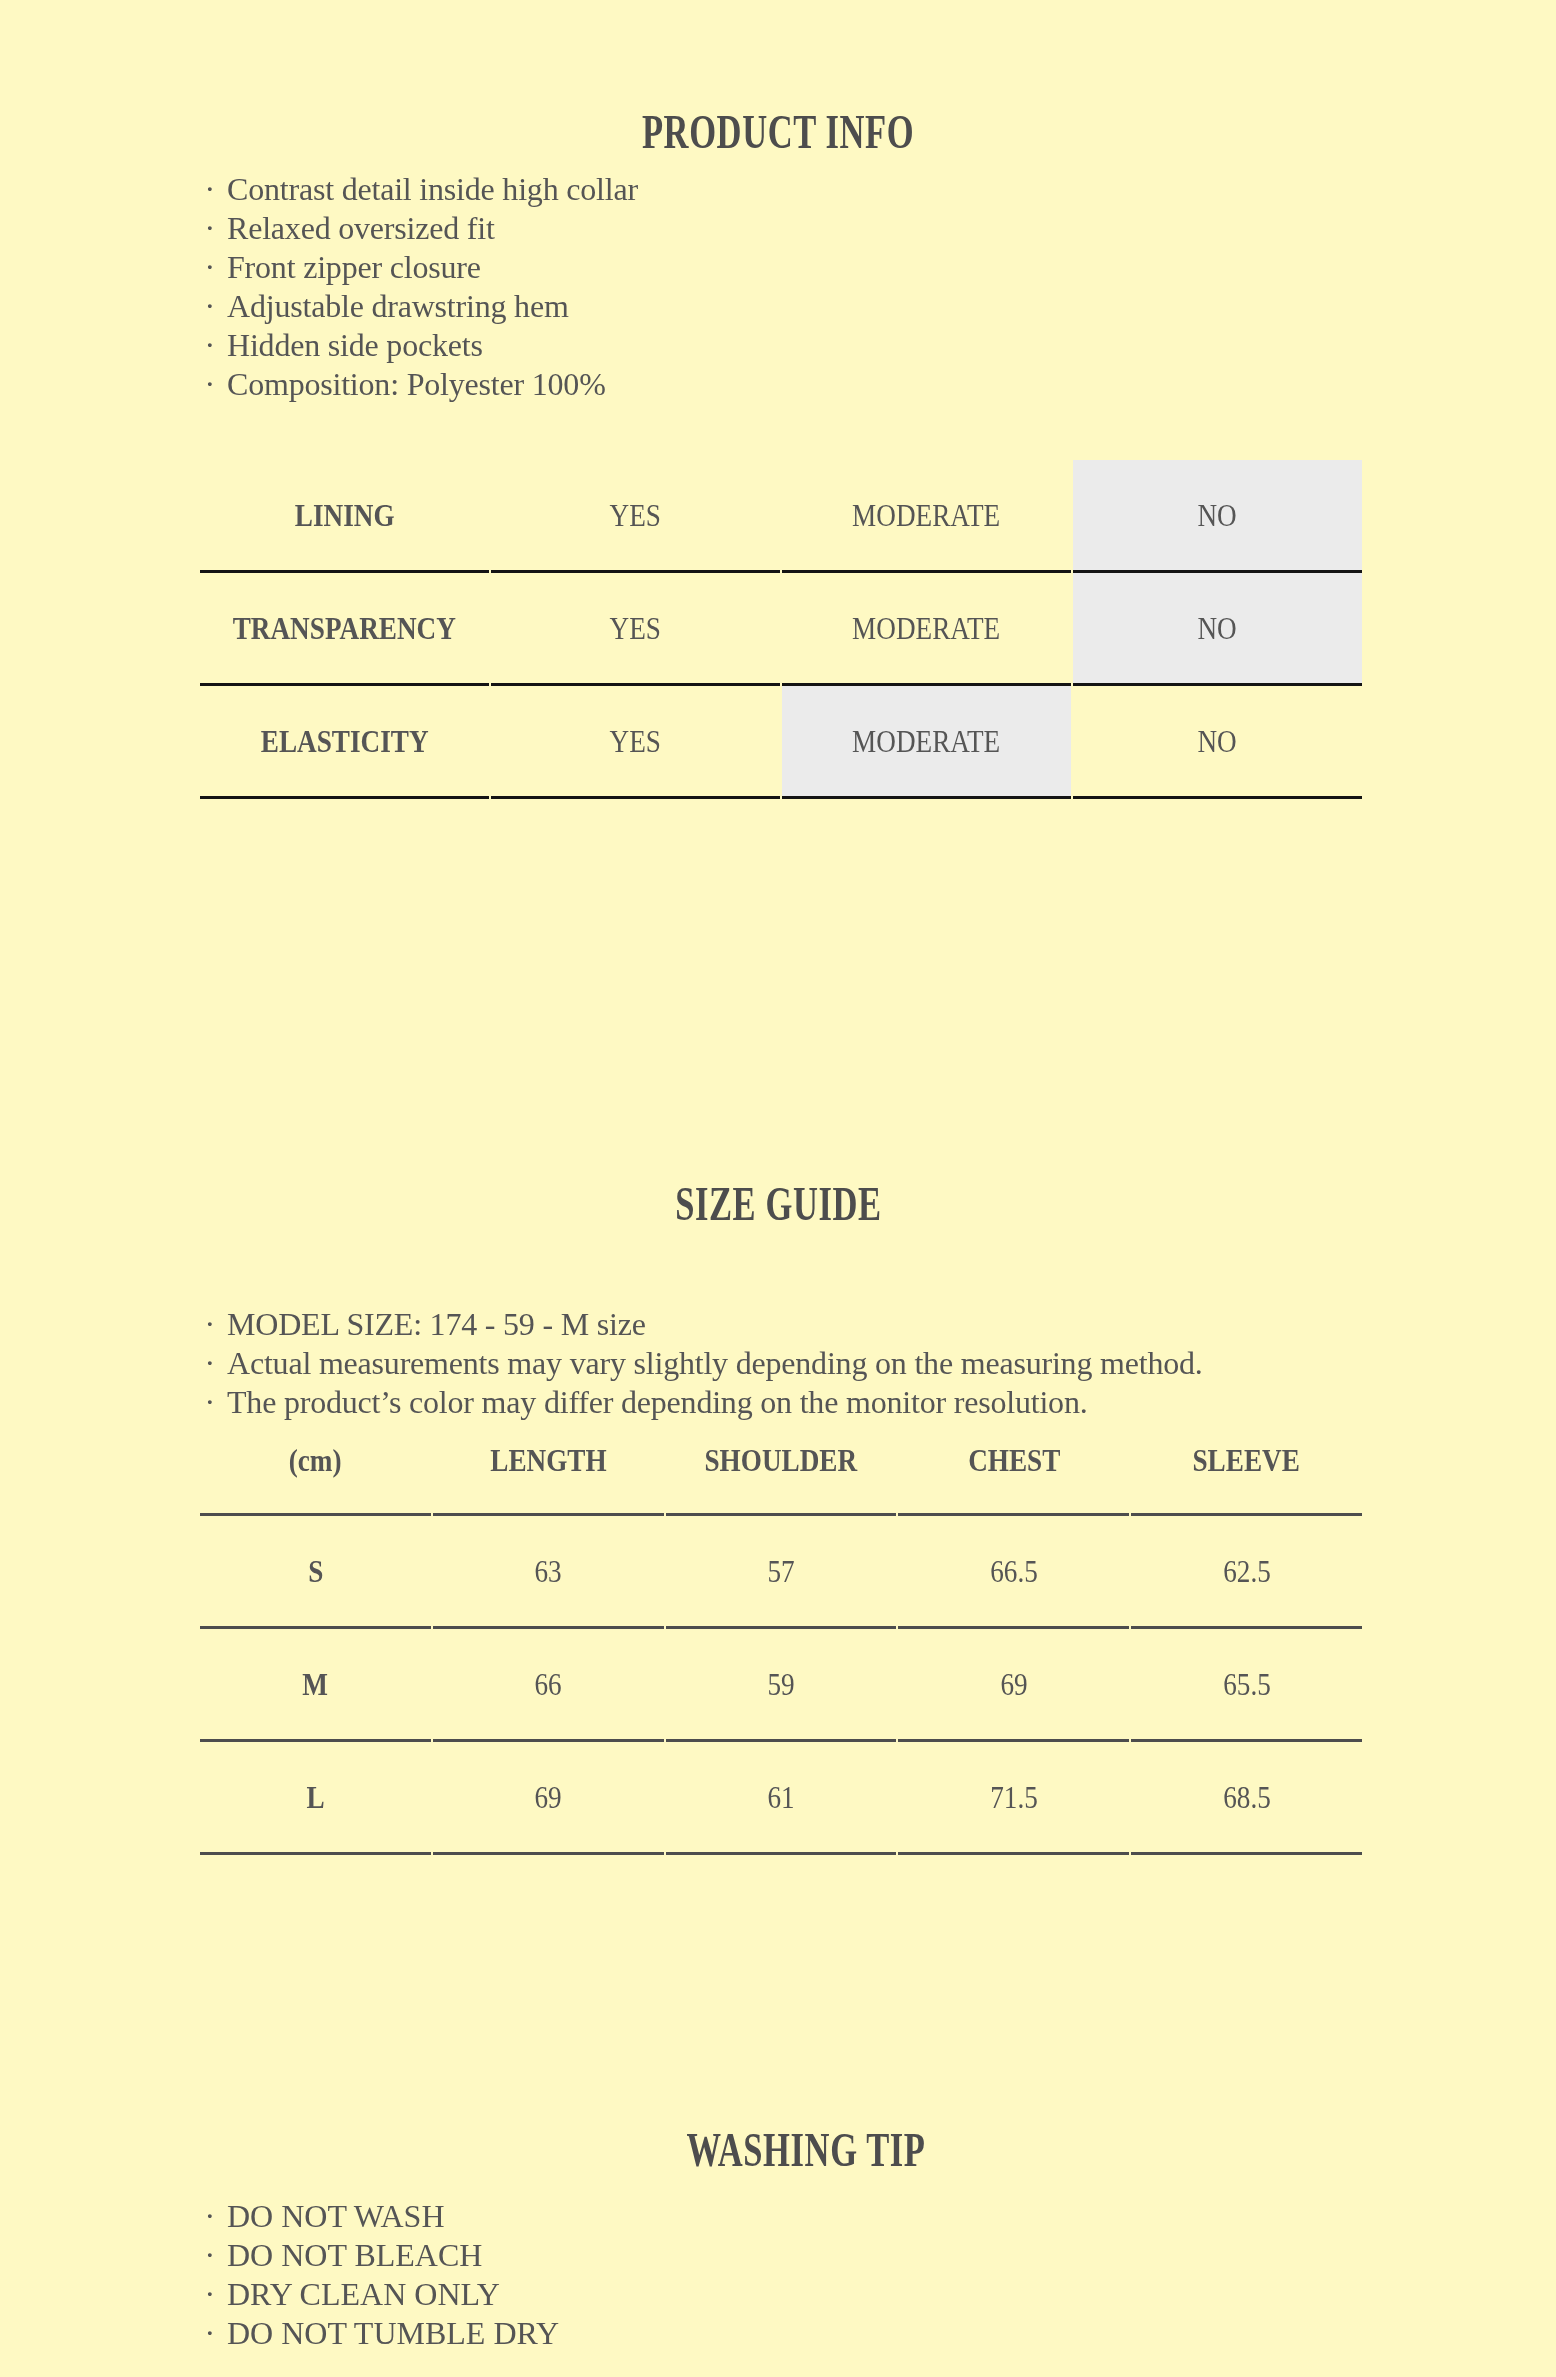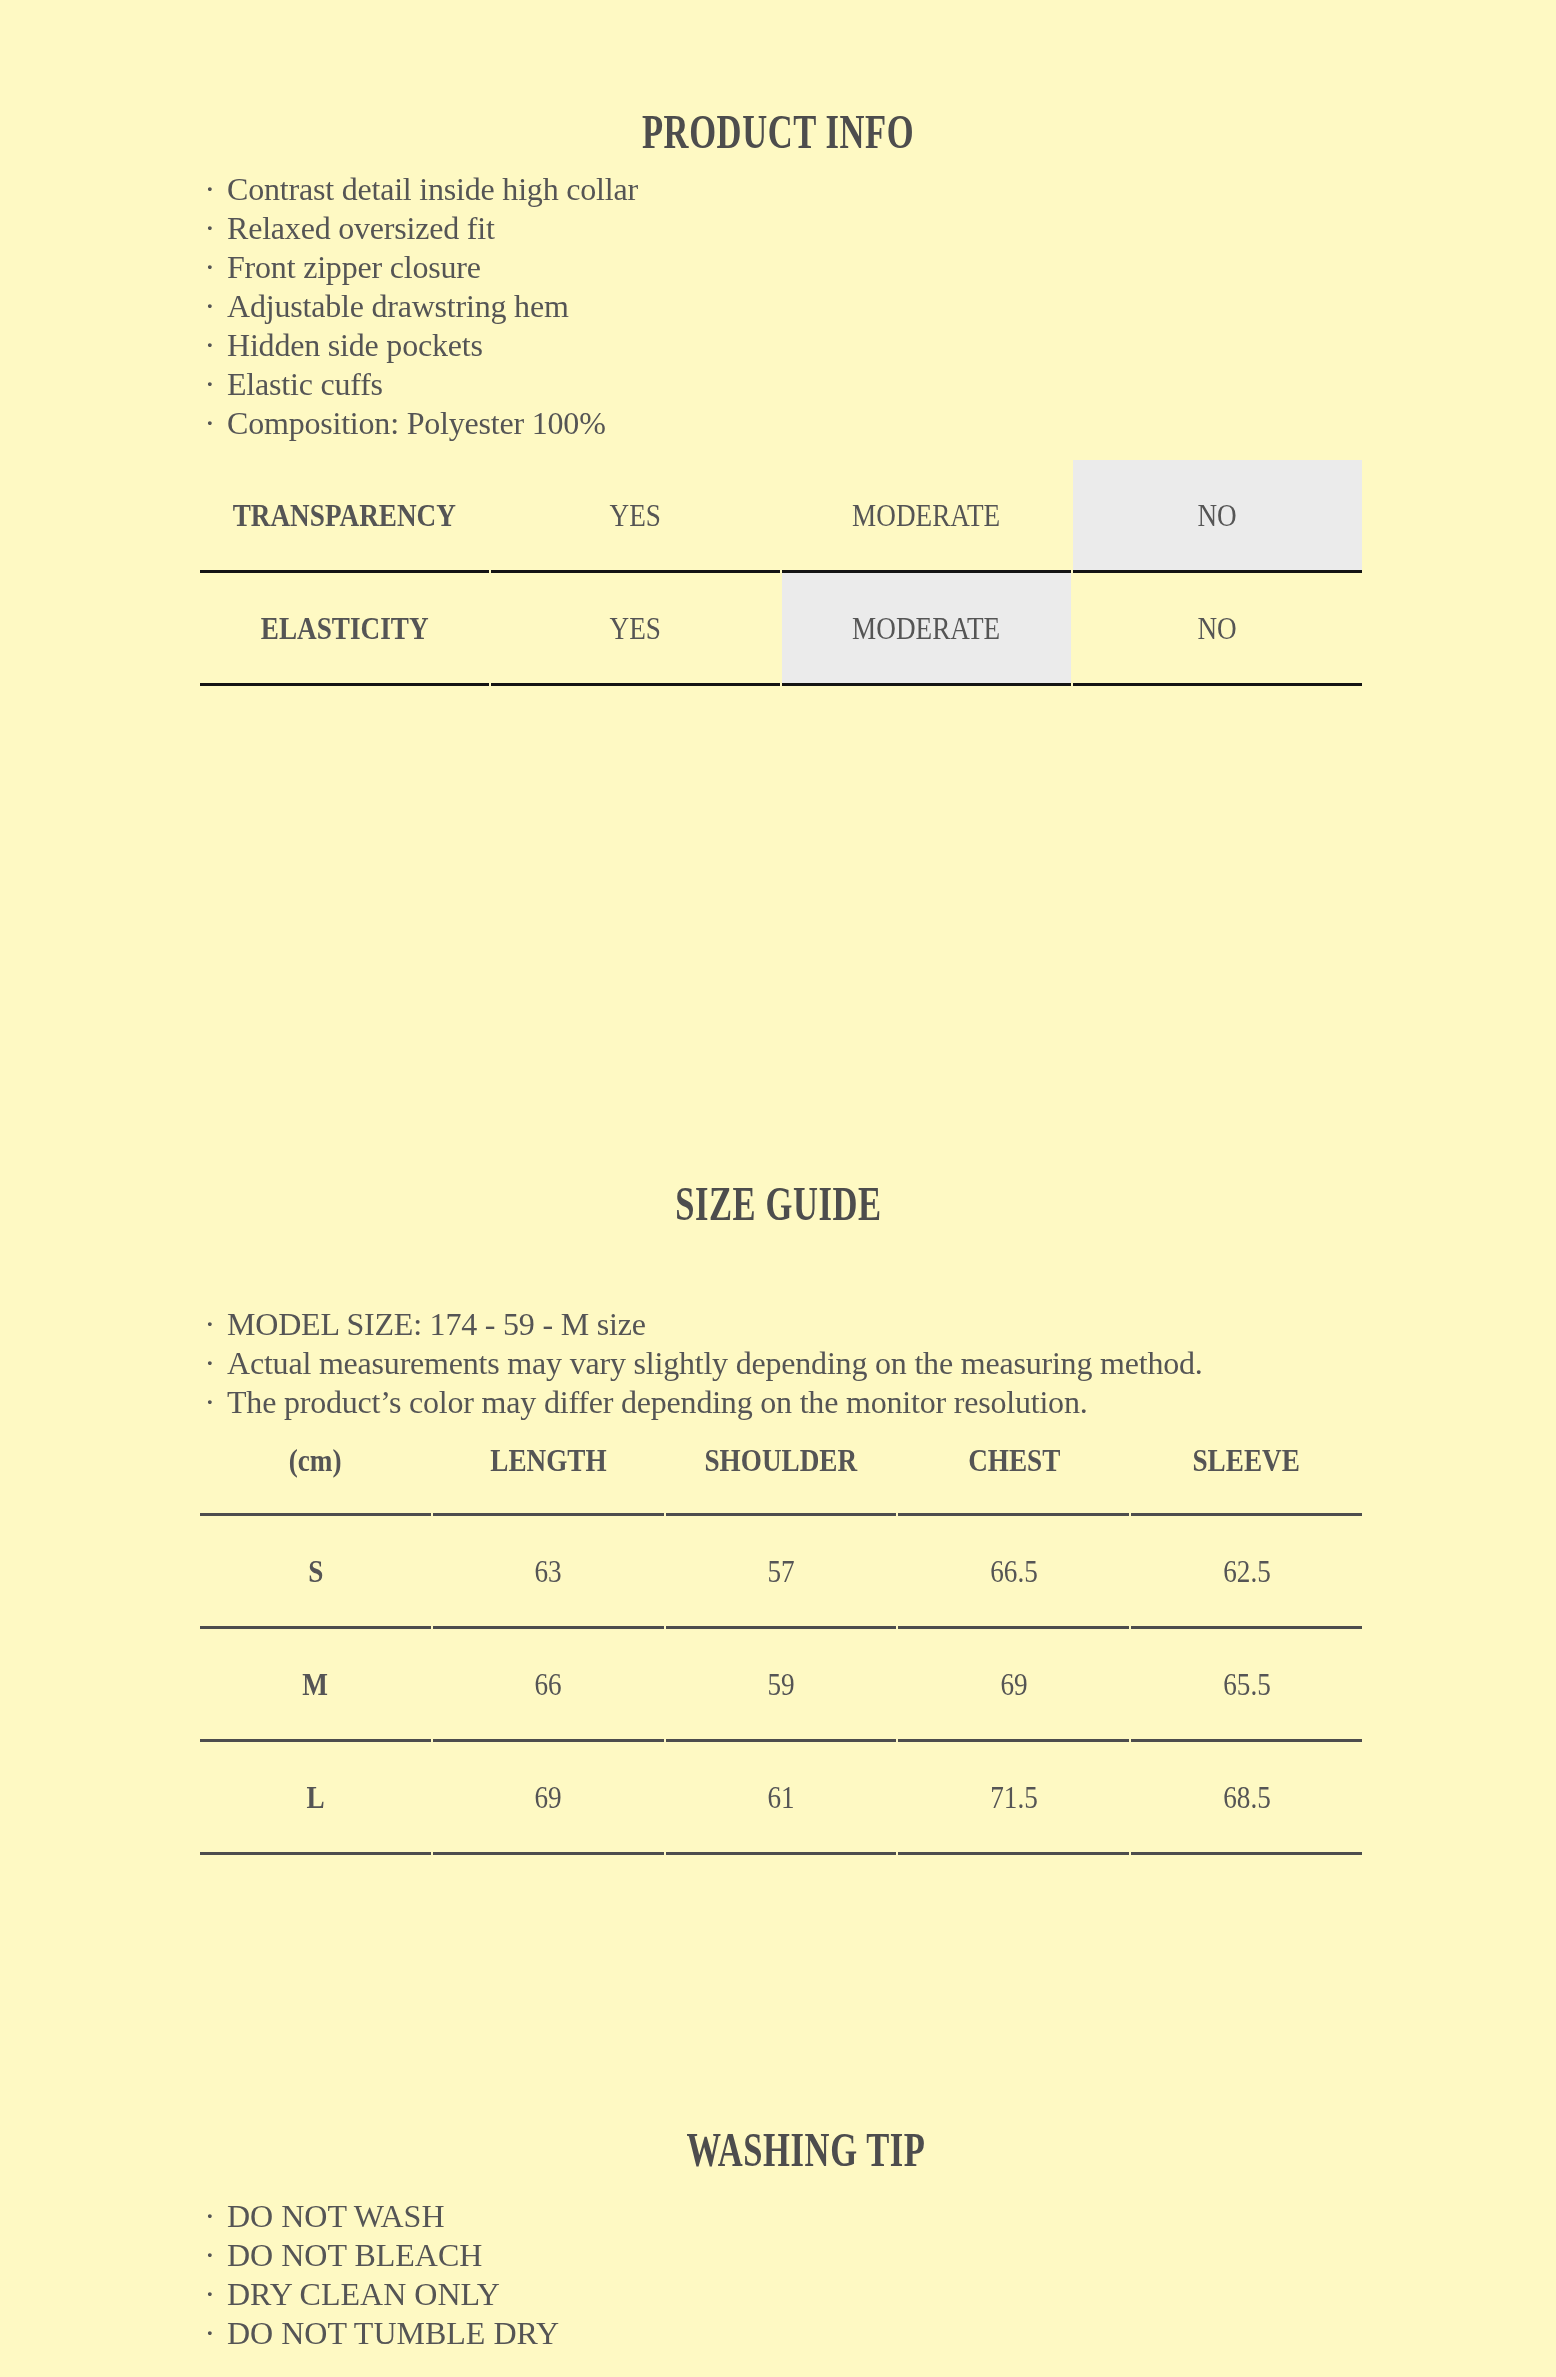--- a/index.html
+++ b/index.html
@@ -99,26 +99,31 @@
   <h2 class="sec-title pi-title">
     <span>PRODUCT INFO</span>
   </h2>
 
   <ul class="bullets pi-bullets">
     <li>Contrast detail inside high collar</li>
     <li>Relaxed oversized fit</li>
     <li>Front zipper closure</li>
     <li>Adjustable drawstring hem</li>
     <li>Hidden side pockets</li>
-    <li>Elastic cuffs</li>
     <li>Composition: Polyester 100%</li>
   </ul>
 
   <table class="spec attr-table">
     <tbody>
+        <tr>
+      <td class="lbl"><span class="cx">LINING</span></td>
+      <td><span class="cx">YES</span></td>
+      <td><span class="cx">MODERATE</span></td>
+      <td class="hl"><span class="cx">NO</span></td>
+    </tr>
     <tr>
       <td class="lbl"><span class="cx">TRANSPARENCY</span></td>
       <td><span class="cx">YES</span></td>
       <td><span class="cx">MODERATE</span></td>
       <td class="hl"><span class="cx">NO</span></td>
     </tr>
     <tr>
       <td class="lbl"><span class="cx">ELASTICITY</span></td>
       <td><span class="cx">YES</span></td>
       <td class="hl"><span class="cx">MODERATE</span></td>

